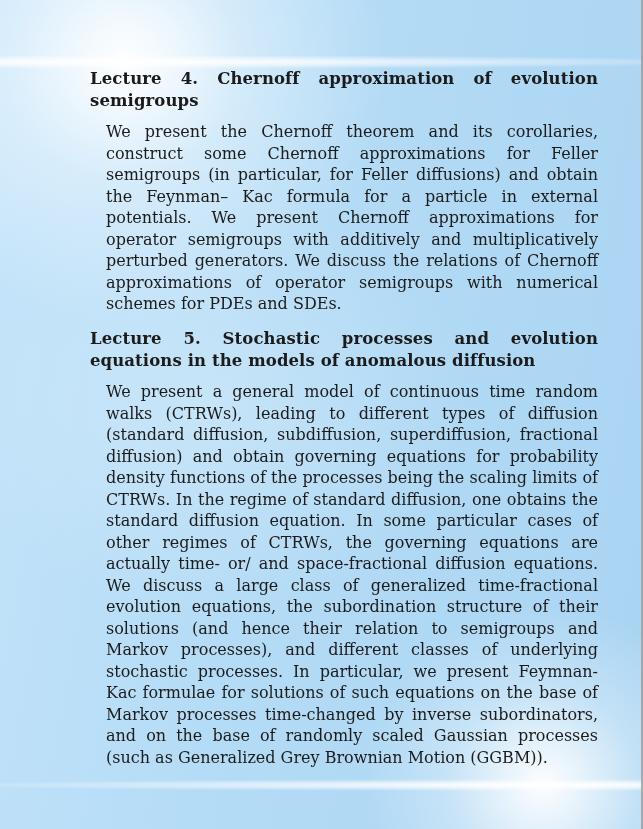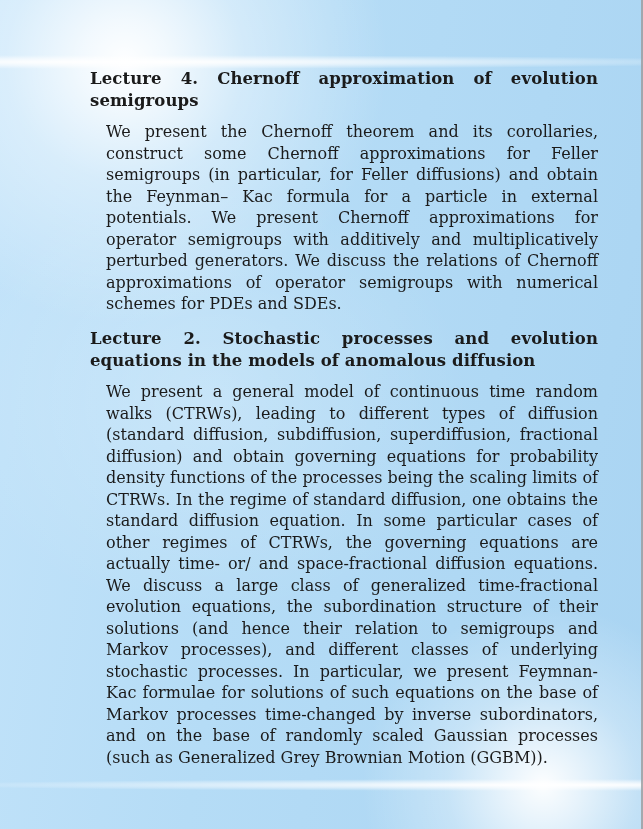--- a/index.html
+++ b/index.html
@@ -83,20 +83,20 @@
   <div class="flare-bottom"></div>
   <div class="streak-bottom"></div>
 
   <div class="content">
     <section>
       <h2>Lecture 4. Chernoff approximation of evolution semigroups</h2>
       <p>We present the Chernoff theorem and its corollaries, construct some Chernoff approximations for Feller semigroups (in particular, for Feller diffusions) and obtain the Feynman– Kac formula for a particle in external potentials. We present Chernoff approximations for operator semigroups with additively and multiplicatively perturbed generators. We discuss the relations of Chernoff approximations of operator semigroups with numerical schemes for PDEs and SDEs.</p>
     </section>
 
     <section>
-      <h2>Lecture 2. Stochastic processes and evolution equations in the models of anomalous diffusion</h2>
+      <h2>Lecture 5. Stochastic processes and evolution equations in the models of anomalous diffusion</h2>
       <p>We present a general model of continuous time random walks (CTRWs), leading to different types of diffusion (standard diffusion, subdiffusion, superdiffusion, fractional diffusion) and obtain governing equations for probability density functions of the processes being the scaling limits of CTRWs. In the regime of standard diffusion, one obtains the standard diffusion equation. In some particular cases of other regimes of CTRWs, the governing equations are actually time- or/ and space-fractional diffusion equations. We discuss a large class of generalized time-fractional evolution equations, the subordination structure of their solutions (and hence their relation to semigroups and Markov processes), and different classes of underlying stochastic processes. In particular, we present Feymnan-Kac formulae for solutions of such equations on the base of Markov processes time-changed by inverse subordinators, and on the base of randomly scaled Gaussian processes (such as Generalized Grey Brownian Motion (GGBM)).</p>
     </section>
   </div>
 
   <div class="edge-line"></div>
 
 </div>
 
 </body></html>

